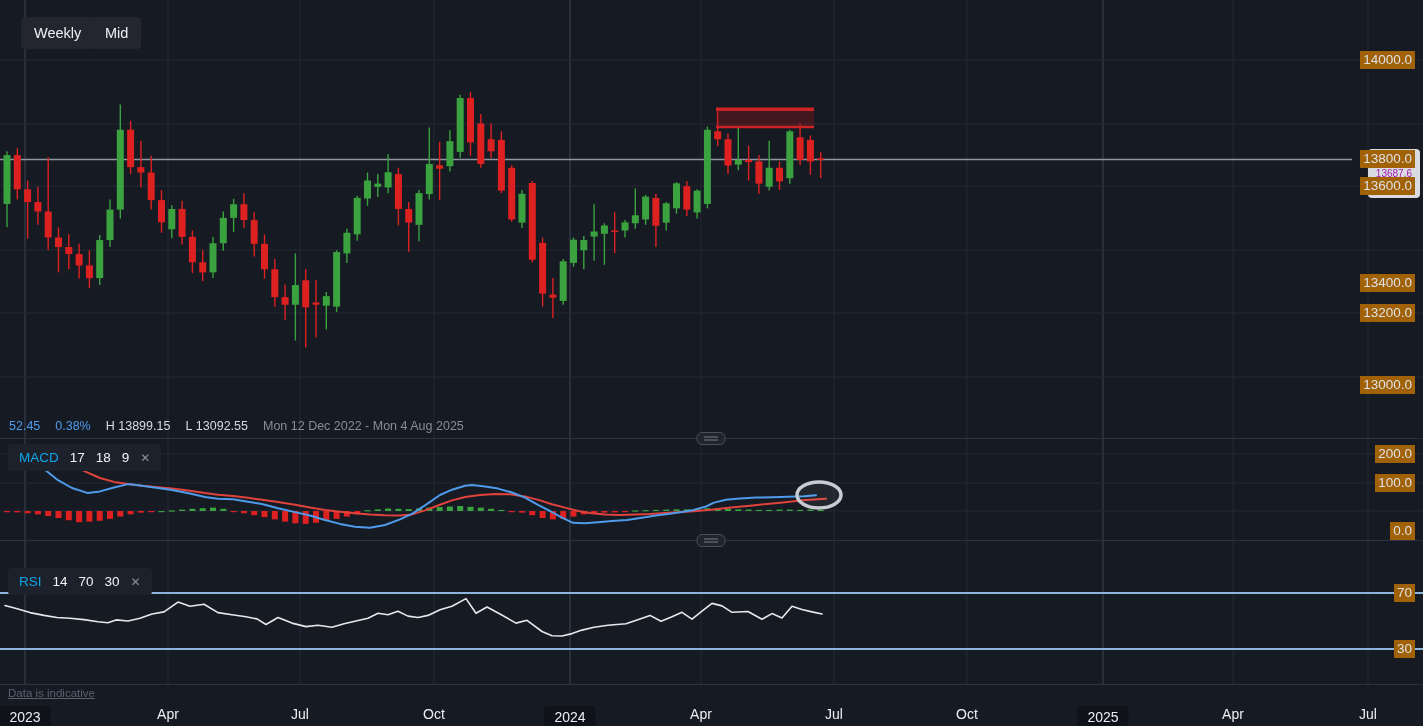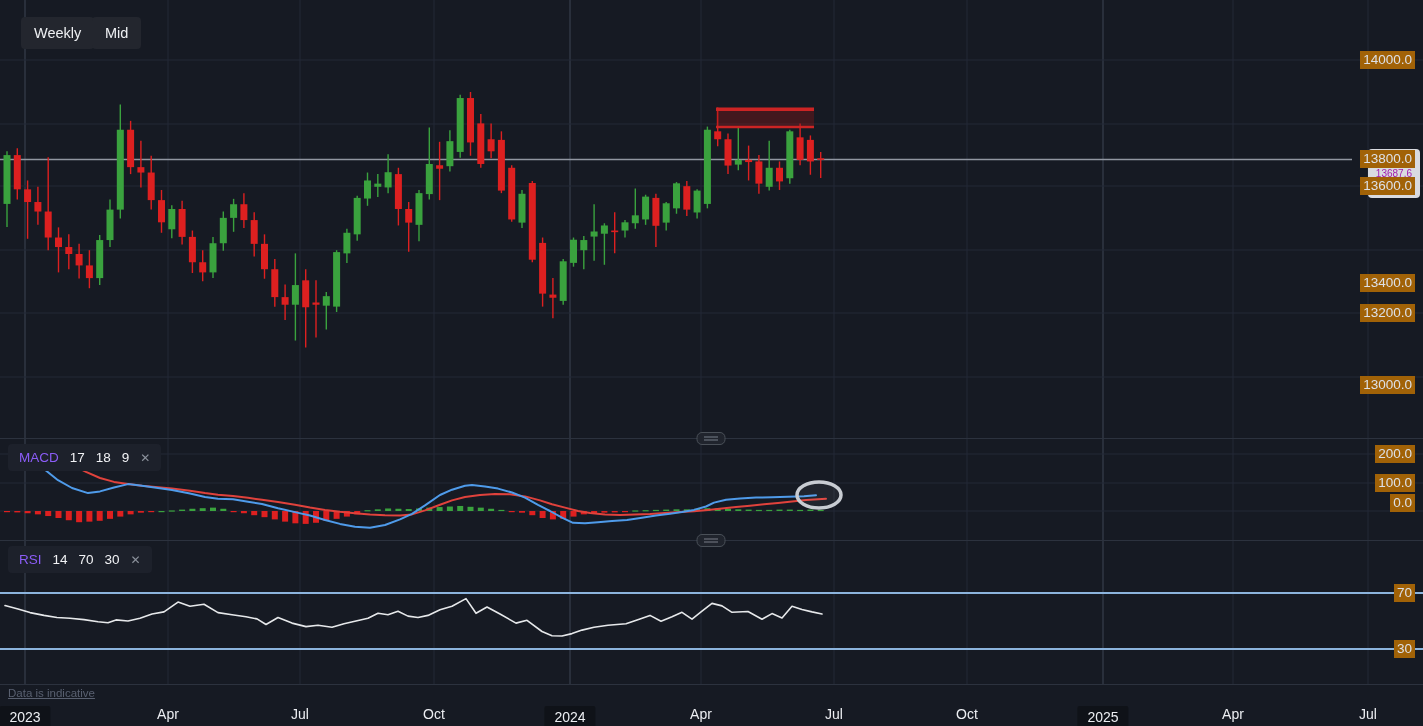--- a/index.html
+++ b/index.html
@@ -10,24 +10,24 @@
        font-size:14.5px;padding:8px 13px;cursor:pointer;}
   .btn-weekly{left:21px;}
   .btn-mid{left:92px;}
   .status{position:absolute;left:9px;top:419px;font-size:12.5px;display:flex;gap:15px;
           color:#d7dae0;white-space:nowrap;}
   .status .blue{color:#4f9bea;}
   .status .dim{color:#868c98;}
   .status b{font-weight:normal;}
   .ind-badge{position:absolute;left:8px;background:#1d212b;border-radius:4px;padding:6px 11px;
              font-size:13.5px;color:#f2f3f6;display:flex;gap:11px;align-items:center;}
-  .ind-badge .ind-name{color:#8b5cf6;}
+  .ind-badge .ind-name{color:#0ea5e9;}
   .ind-badge .x{color:#8c929c;cursor:pointer;font-size:12px;}
   .badge-macd{top:444px;}
-  .badge-rsi{top:546px;}
+  .badge-rsi{top:568px;}
   .ylab{position:absolute;right:8px;color:#dde0e6;font-size:13.5px;background:#a16207;
         padding:0 3px;line-height:18px;}
   .price-badge{position:absolute;right:3px;top:149px;background:#d9dbe0;color:#a21caf;
         font-size:10px;padding:16px 8px;border-radius:4px;line-height:17px;}
   .xlab{position:absolute;top:706px;transform:translateX(-50%);color:#eceef2;font-size:14px;
         white-space:nowrap;}
   .xlab.year{background:#0f1218;padding:3px 10px;border-radius:2px;}
   .disclaimer{position:absolute;left:8px;top:687px;font-size:11.5px;color:#596070;text-decoration:underline;}
 </style>
 </head>
@@ -317,20 +317,27 @@
       <g>
         <rect x="697" y="534.5" width="28" height="12" rx="5" fill="#20242d" stroke="#4a5058" stroke-width="1"></rect>
         <line x1="704" y1="539" x2="718" y2="539" stroke="#6a707a" stroke-width="1.2"></line>
         <line x1="704" y1="542" x2="718" y2="542" stroke="#6a707a" stroke-width="1.2"></line>
       </g>
     </svg>
 
   <div class="btn btn-weekly">Weekly</div>
   <div class="btn btn-mid">Mid</div>
 
+  <div class="status">
+    <span class="blue">52.45</span>
+    <span class="blue">0.38%</span>
+    <span><b>H</b>&nbsp;<b>13899.15</b></span>
+    <span><b>L</b>&nbsp;<b>13092.55</b></span>
+    <span class="dim">Mon 12 Dec 2022 - Mon 4 Aug 2025</span>
+  </div>
 
   <div class="ind-badge badge-macd">
     <span class="ind-name">MACD</span>
     <span>17</span>
     <span>18</span>
     <span>9</span>
     <span class="x">✕</span>
   </div>
 
   <div class="ind-badge badge-rsi">
@@ -345,21 +352,21 @@
 
   <div id="label-layer">
       <div class="ylab" style="top: 51px;">14000.0</div>
       <div class="ylab" style="top: 115px; margin-top: 35px;">13800.0</div>
       <div class="ylab" style="top: 177px;">13600.0</div>
       <div class="ylab" style="top: 256px; margin-top: 18px;">13400.0</div>
       <div class="ylab" style="top: 304px;">13200.0</div>
       <div class="ylab" style="top: 376px;">13000.0</div>
       <div class="ylab" style="top: 445px; margin-left: 9px;">200.0</div>
       <div class="ylab" style="top: 474px;">100.0</div>
-      <div class="ylab" style="top: 494px;">0.0</div>
+      <div class="ylab" style="top: 522px;">0.0</div>
       <div class="ylab" style="top: 584px;">70</div>
       <div class="ylab" style="top: 640px;">30</div>
       <div class="xlab year" style="left: 25px;">2023</div>
       <div class="xlab" style="left: 168px;">Apr</div>
       <div class="xlab" style="left: 300px;">Jul</div>
       <div class="xlab" style="left: 434px;">Oct</div>
       <div class="xlab year" style="left: 570px;">2024</div>
       <div class="xlab" style="left: 701px;">Apr</div>
       <div class="xlab" style="left: 834px;">Jul</div>
       <div class="xlab" style="left: 967px;">Oct</div>

